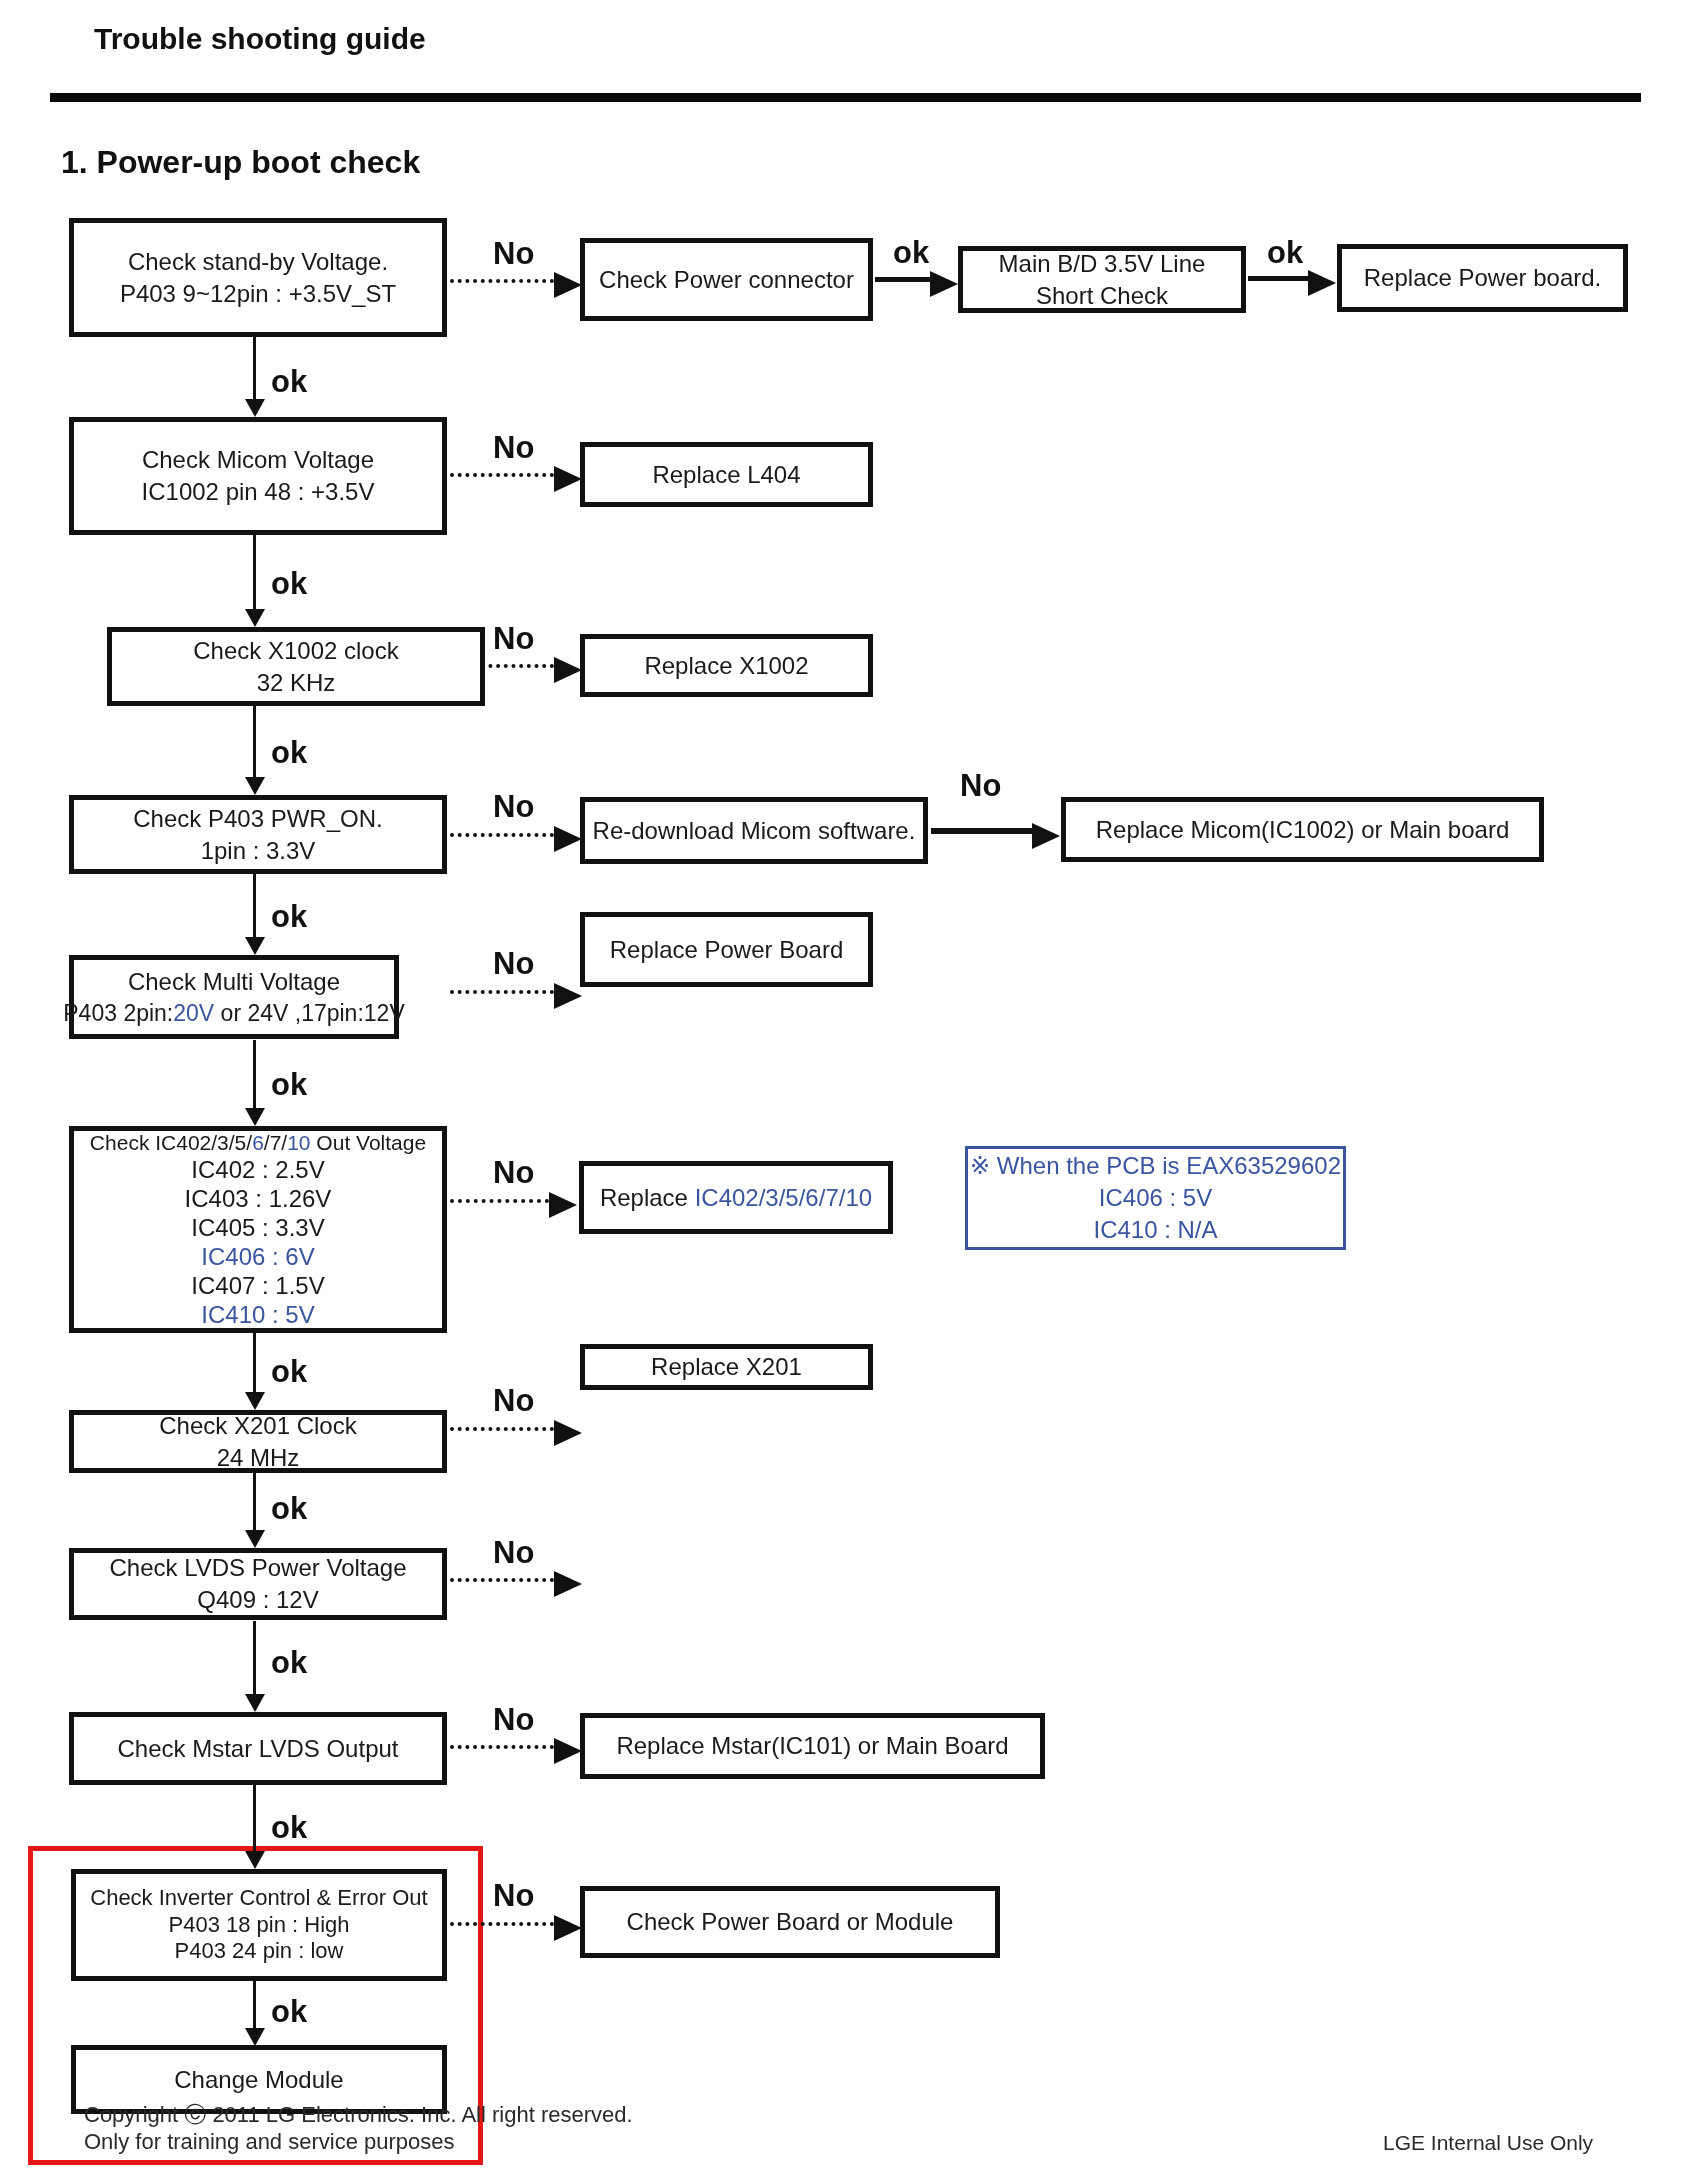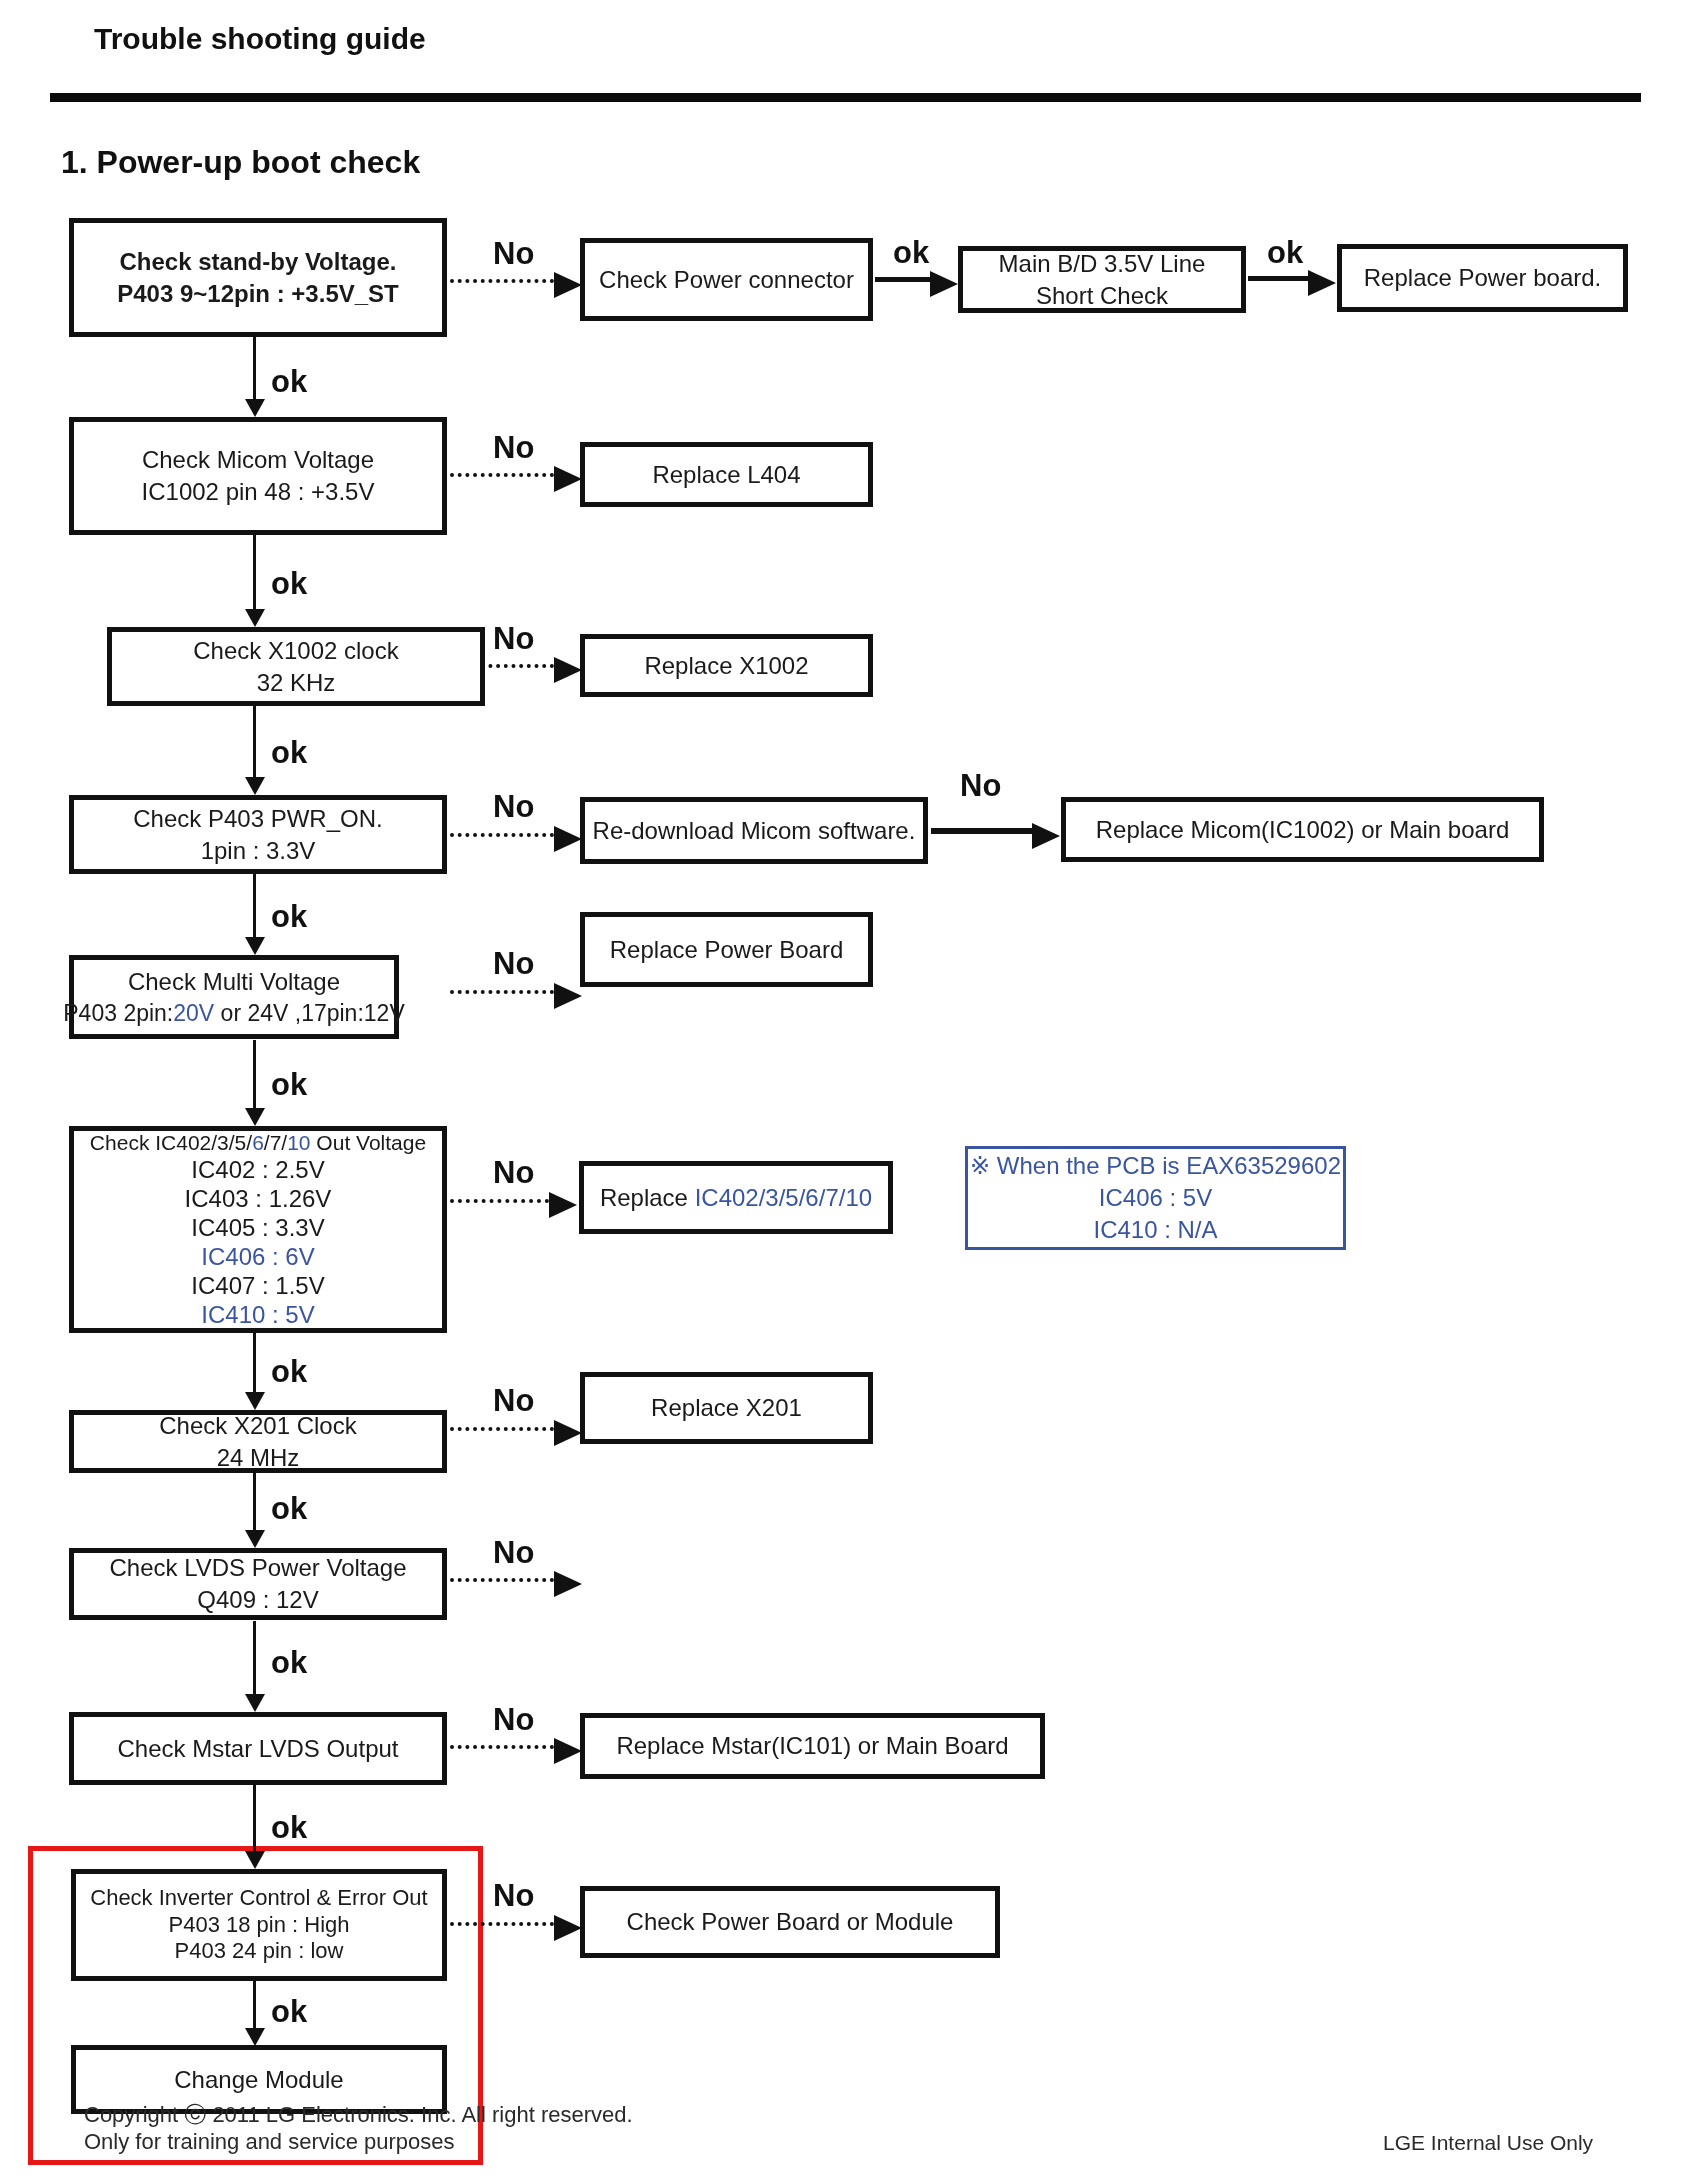--- a/index.html
+++ b/index.html
@@ -42,21 +42,21 @@
 <body>
 
 <div id="canvas">
 
   <div class="title" style="left:94px;top:22px;">Trouble shooting guide</div>
   <div class="rule" style="left:50px;top:93px;width:1591px;height:9px;"></div>
   <div class="title" style="left:61px;top:144px;font-size:32px;">1. Power-up boot check</div>
 
   <div class="redbox" style="left:28px;top:1846px;width:455px;height:319px;"></div>
 
-  <div class="box" style="left:69px;top:218px;width:378px;height:119px;font-weight:bold;">
+  <div class="box" style="left:69px;top:218px;width:378px;height:119px;">
     <span class="ln">Check stand-by Voltage.</span>
     <span class="ln">P403 9~12pin : +3.5V_ST</span>
   </div>
 
   <div class="box" style="left:69px;top:417px;width:378px;height:118px;">
     <span class="ln">Check Micom Voltage</span>
     <span class="ln">IC1002 pin 48 : +3.5V</span>
   </div>
 
   <div class="box" style="left:69px;top:627px;width:378px;height:79px;margin-left:38px;">
@@ -141,21 +141,21 @@
   <div class="box" style="left:579px;top:1161px;width:314px;height:73px;">
     <span class="ln"><span>Replace </span><span class="blue">IC402/3/5/6/7/10</span></span>
   </div>
 
   <div class="box note" style="left:965px;top:1146px;width:381px;height:104px;">
     <span class="ln">※ When the PCB is EAX63529602</span>
     <span class="ln">IC406 : 5V</span>
     <span class="ln">IC410 : N/A</span>
   </div>
 
-  <div class="box" style="left:580px;top:1372px;width:293px;height:72px;">
+  <div class="box" style="left:580px;top:1344px;width:293px;height:46px;">
     <span class="ln">Replace X201</span>
   </div>
 
 
   <div class="box" style="left:580px;top:1713px;width:465px;height:66px;">
     <span class="ln">Replace Mstar(IC101) or Main Board</span>
   </div>
 
   <div class="box" style="left:580px;top:1886px;width:420px;height:72px;">
     <span class="ln">Check Power Board or Module</span>

